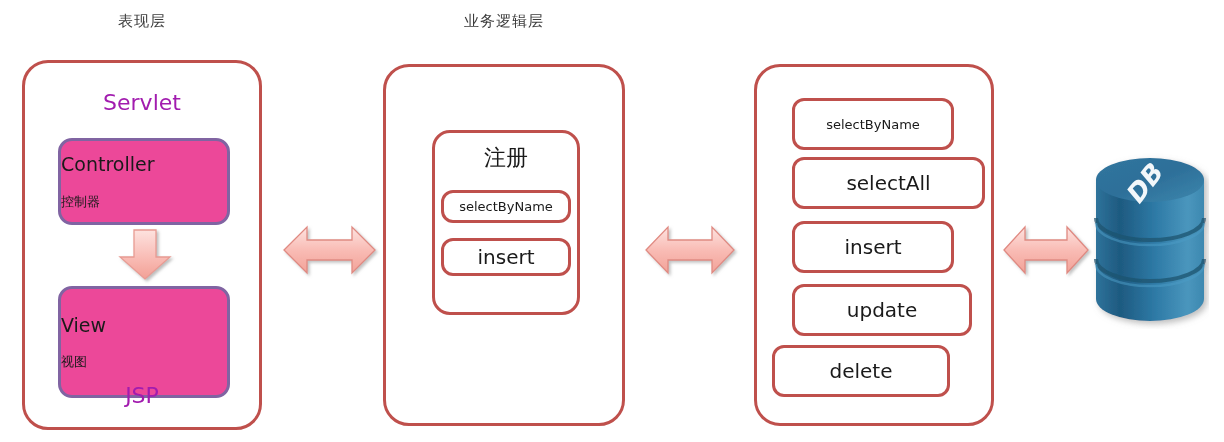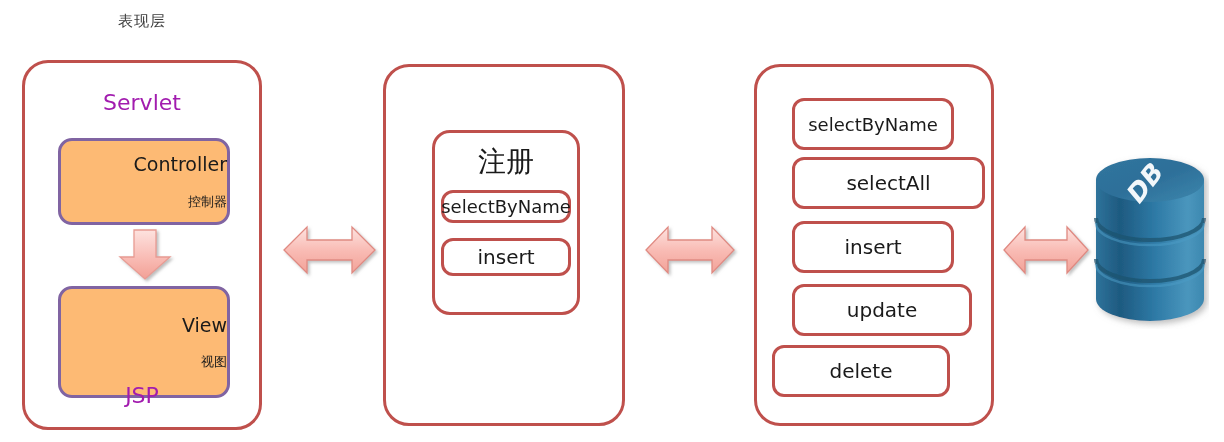--- a/index.html
+++ b/index.html
@@ -47,25 +47,25 @@
     font-size: 22px;
     color: #a21caf;
     font-family: "DejaVu Sans", "Liberation Sans", sans-serif;
   }
 
   
   .box-purple {
     position: absolute;
     border: 3px solid #8064a2;
     border-radius: 14px;
-    background: #fdba74;
+    background: #ec4899;
     box-sizing: border-box;
     display: flex;
     flex-direction: column;
-    align-items: flex-end;
+    align-items: flex-start;
     justify-content: center;
     line-height: 1.22;
     color: #1a1a1a;
     font-size: 19px;
     font-family: "DejaVu Sans", "Liberation Sans", sans-serif;
     gap: 17px;
   }
   .box-purple .cn { font-size: 13px; }
 
   
@@ -76,35 +76,35 @@
     background: #ffffff;
     box-sizing: border-box;
     display: flex;
     align-items: center;
     justify-content: center;
     color: #1a1a1a;
     font-size: 20px;
     font-family: "DejaVu Sans", "Liberation Sans", sans-serif;
     white-space: nowrap;
   }
-  .box-red.small { font-size: 18px; }
+  .box-red.small { font-size: 13px; }
 
   
   .box-group {
     position: absolute;
     border: 3px solid #bf504c;
     border-radius: 18px;
     background: #ffffff;
     box-sizing: border-box;
   }
   .group-title {
     position: absolute;
     left: 0; right: 0;
     text-align: center;
-    font-size: 28px;
+    font-size: 22px;
     color: #1a1a1a;
     font-family: "DejaVu Sans", "Liberation Sans", sans-serif;
   }
 
   
   .arrow {
     position: absolute;
   }
   .arrow svg { display: block; overflow: visible; }
 
@@ -113,20 +113,21 @@
     position: absolute;
   }
   .db svg { display: block; }
 </style>
 </head>
 <body>
 
 <div id="canvas">
 
   <div class="layer-title" style="left:22px; top:12px; width:240px;">表现层</div>
+  <div class="layer-title" style="left:383px; top:12px; width:242px;">业务逻辑层</div>
 
   <div class="panel" style="left:22px; top:60px; width:240px; height:370px;"></div>
 
   <div class="panel-cap" style="left:22px; top:90px; width:240px;">Servlet</div>
 
   <div class="box-purple" style="left:58px; top:138px; width:172px; height:87px;">
     <span>Controller</span>
     <span class="cn">控制器</span>
   </div>
 

